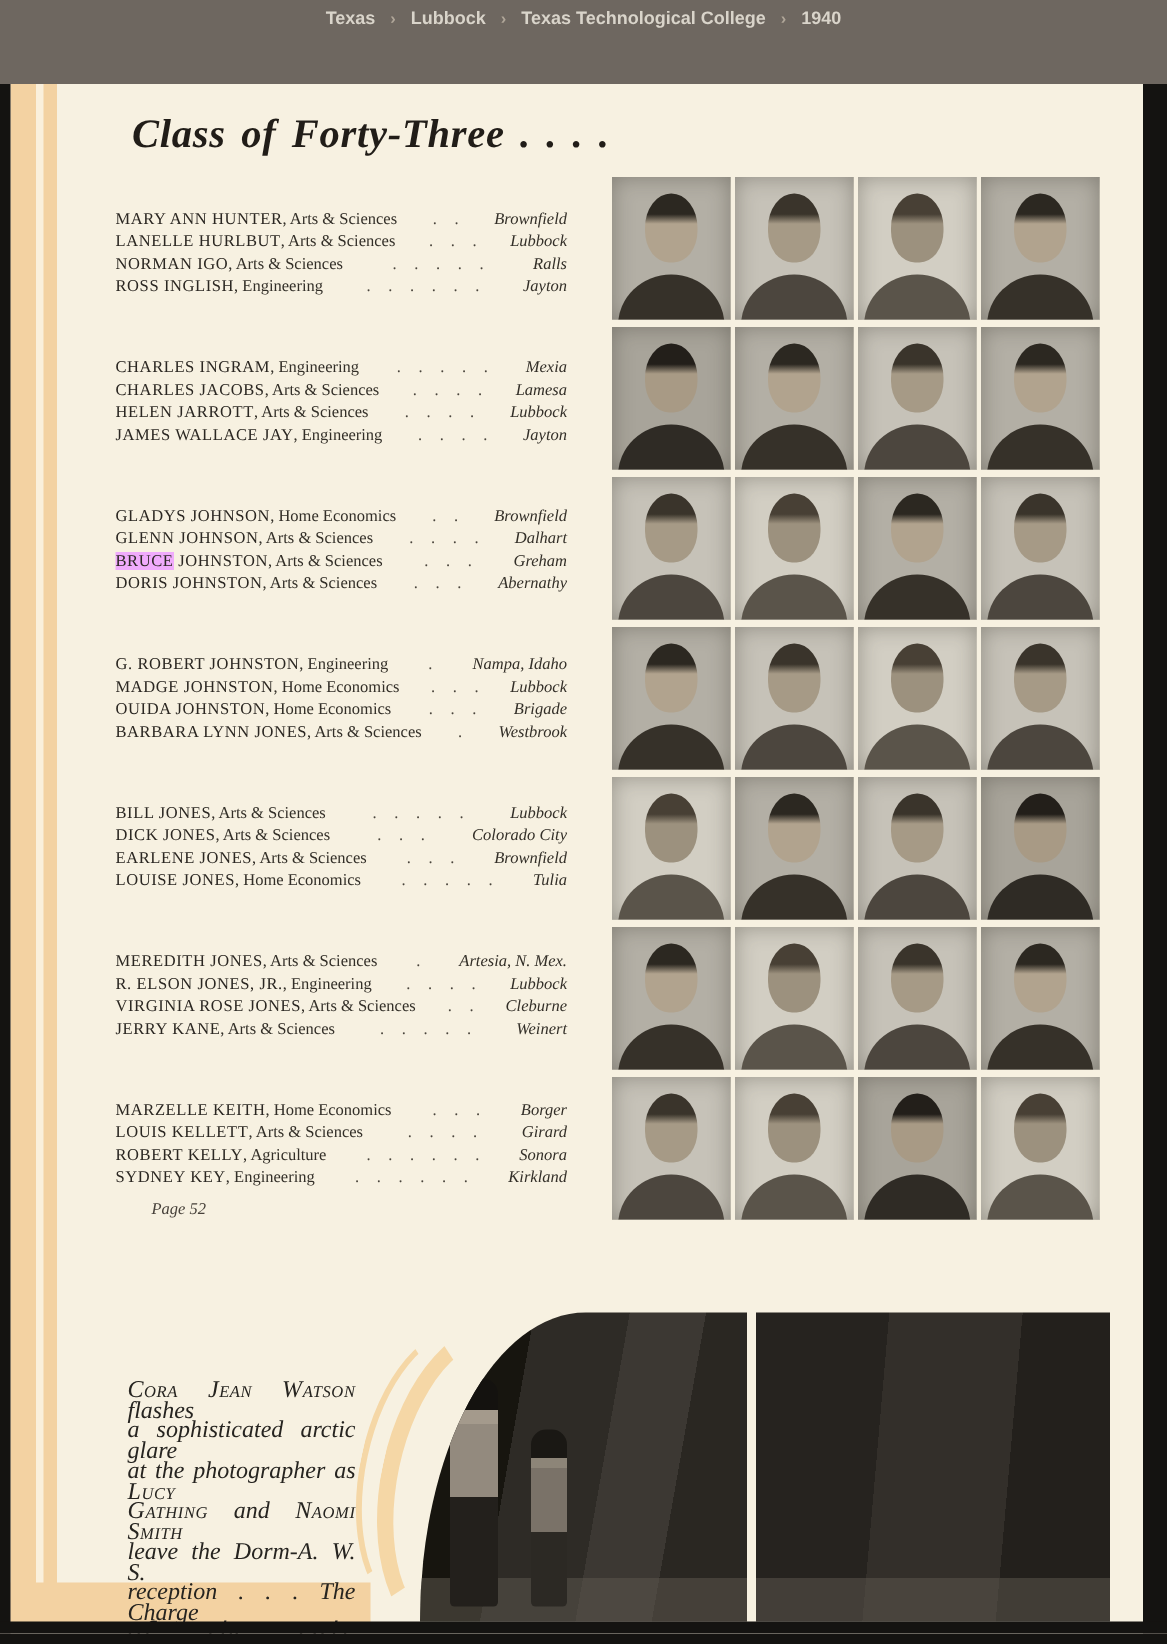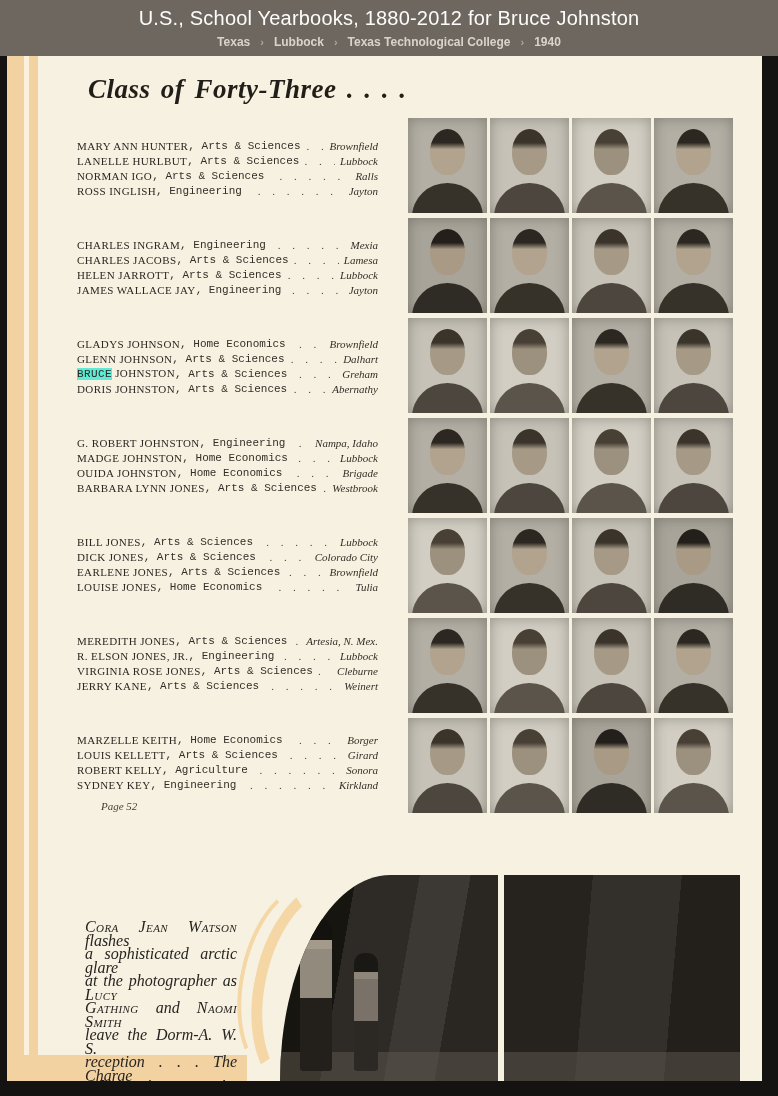--- a/index.html
+++ b/index.html
@@ -25,22 +25,22 @@
   .tan-bottom{position:absolute;left:7px;top:999px;width:240px;height:28px;background:#f3d2a2;}
 
   .page-title{position:absolute;left:88px;top:18px;font-style:italic;font-weight:bold;
               font-size:27px;color:#211d18;letter-spacing:.5px;word-spacing:3px;white-space:nowrap;}
 
   
   .names{position:absolute;left:77px;top:81px;width:301px;color:#332f28;}
   .group{margin-bottom:39px;}
   .entry{display:flex;align-items:flex-end;white-space:nowrap;height:15px;font-size:11px;}
   .nm{letter-spacing:.4px;color:#2b2722;}
-  .fld{color:#332f28;font-family:Liberation Mono, monospace;}
-  .hl{background:#5eead4;font-family:Liberation Mono, monospace;}
+  .fld{color:#332f28;}
+  .hl{background:#f0abfc;}
   .dots{flex:1;overflow:hidden;text-align:center;word-spacing:9px;margin:0 5px;color:#4a453c;}
   .place{font-style:italic;text-align:right;margin-top:28px;}
   .page-num{position:absolute;left:77px;top:744px;font-style:italic;font-size:11px;color:#47413a;margin-left:24px;}
 
   
   .grid{position:absolute;left:408px;top:62px;display:grid;
         grid-template-columns:repeat(4,79px);grid-auto-rows:95px;column-gap:3px;row-gap:5px;}
   .p{position:relative;overflow:hidden;box-shadow:inset 0 0 14px rgba(40,36,30,.35);}
   .p .head{position:absolute;top:12%;left:28%;width:44%;height:48%;border-radius:50% 50% 46% 46%;}
   .p .torso{position:absolute;bottom:-4%;left:5%;width:90%;height:36%;
@@ -94,21 +94,20 @@
     background:linear-gradient(180deg,#131110 0 15%,#897f72 15% 21%,#3a352f 21%);}
   .cright .cfig:nth-of-type(5){left:196px;width:28px;height:150px;
     background:linear-gradient(180deg,#110f0c 0 13%,#968c7f 13% 19%,#45403a 19% 58%,#322d28 58%);}
 </style>
 </head>
 <body>
 
 <div id="app">
 
   <div class="header">
-    <div class="header-title">U.S., School Yearbooks, 1880-2012 for Bruce Johnston</div>
     <div class="crumbs"><span class="crumb">Texas</span><span class="crumb-sep">›</span><span class="crumb">Lubbock</span><span class="crumb-sep">›</span><span class="crumb">Texas Technological College</span><span class="crumb-sep">›</span><span class="crumb">1940</span></div>
   </div>
   <div class="header-edge"></div>
 
   <div class="page">
     <div class="tan-left">
       <div class="tan-left-line"></div>
     </div>
     <div class="tan-bottom"></div>
 

